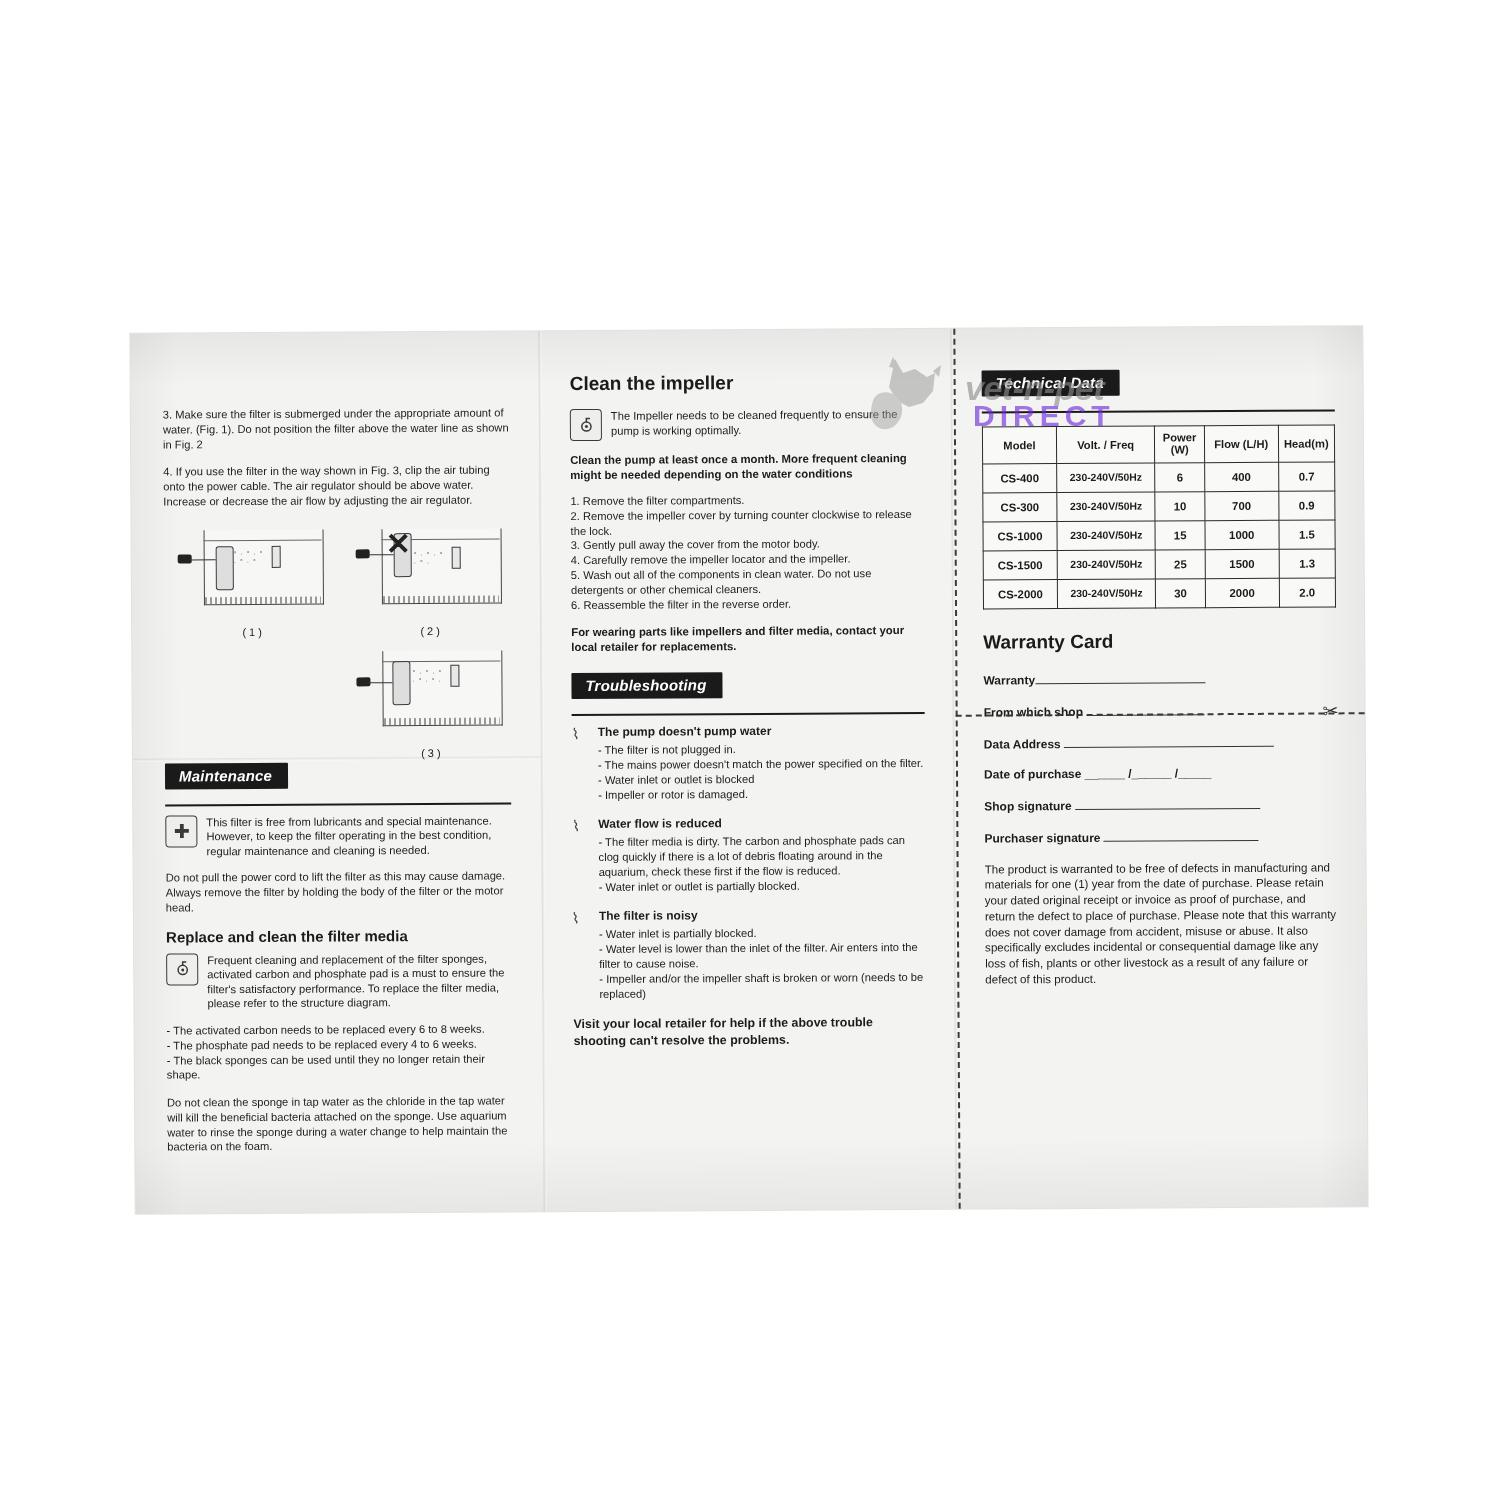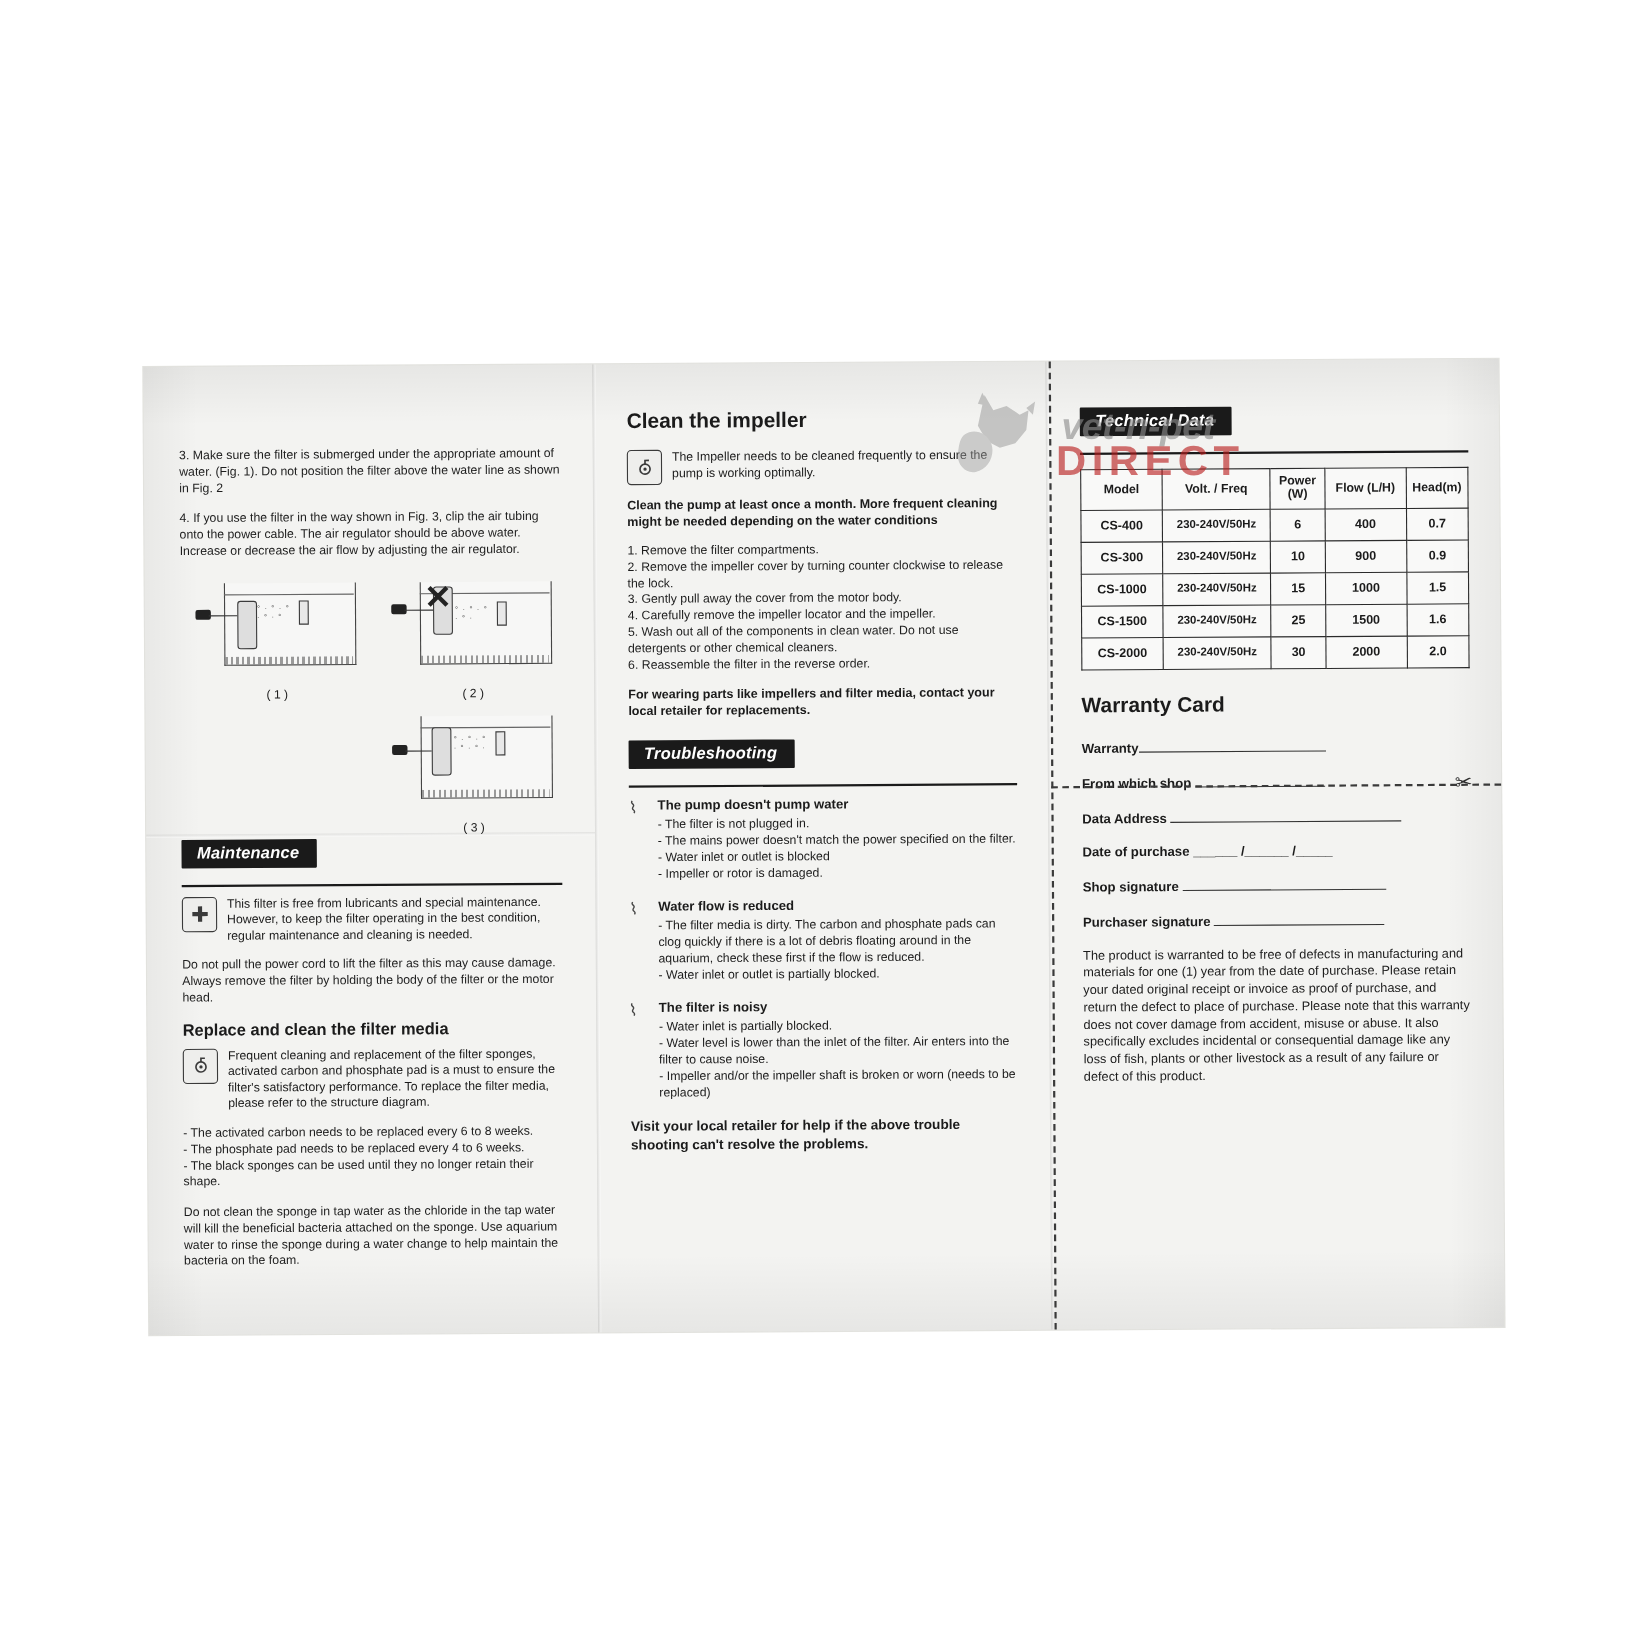--- a/index.html
+++ b/index.html
@@ -290,24 +290,24 @@
     position: absolute;
     left: 120px; top: 24px;
     font-size: 34px;
     font-weight: bold;
     color: #8c8c8c;
     font-style: italic;
     letter-spacing: -0.5px;
   }
   .wm-text2 {
     position: absolute;
-    left: 115px; top: 54px;
-    font-size: 38px;
-    font-weight: bold;
-    color: #b91c1c;
+    left: 128px; top: 54px;
+    font-size: 30px;
+    font-weight: bold;
+    color: #6d28d9;
     letter-spacing: 5px;
   }
   .wm-icon {
     position: absolute;
     left: 18px; top: 6px;
     opacity: 0.72;
   }
 </style>
 </head>
 <body>
@@ -483,36 +483,36 @@
             <td>CS-400</td>
             <td class="small">230-240V/50Hz</td>
             <td>6</td>
             <td>400</td>
             <td>0.7</td>
           </tr>
           <tr>
             <td>CS-300</td>
             <td class="small">230-240V/50Hz</td>
             <td>10</td>
-            <td>900</td>
+            <td>700</td>
             <td>0.9</td>
           </tr>
           <tr>
             <td>CS-1000</td>
             <td class="small">230-240V/50Hz</td>
             <td>15</td>
             <td>1000</td>
             <td>1.5</td>
           </tr>
           <tr>
             <td>CS-1500</td>
             <td class="small">230-240V/50Hz</td>
             <td>25</td>
             <td>1500</td>
-            <td>1.6</td>
+            <td>1.3</td>
           </tr>
           <tr>
             <td>CS-2000</td>
             <td class="small">230-240V/50Hz</td>
             <td>30</td>
             <td>2000</td>
             <td>2.0</td>
           </tr>
         </tbody>
       </table>

